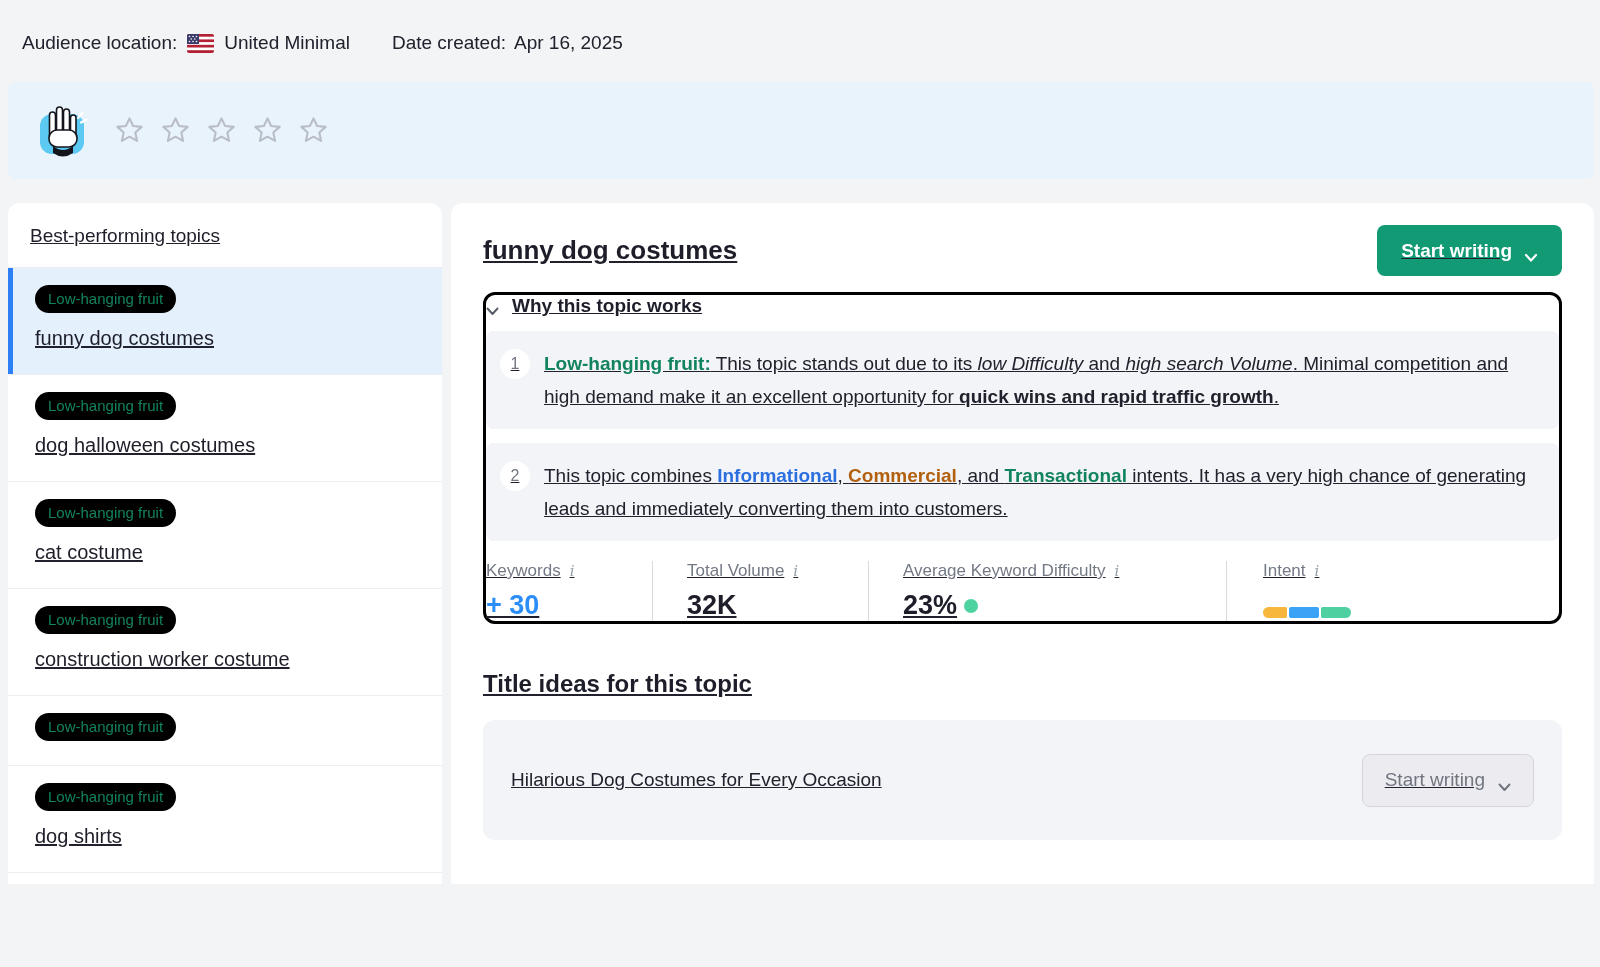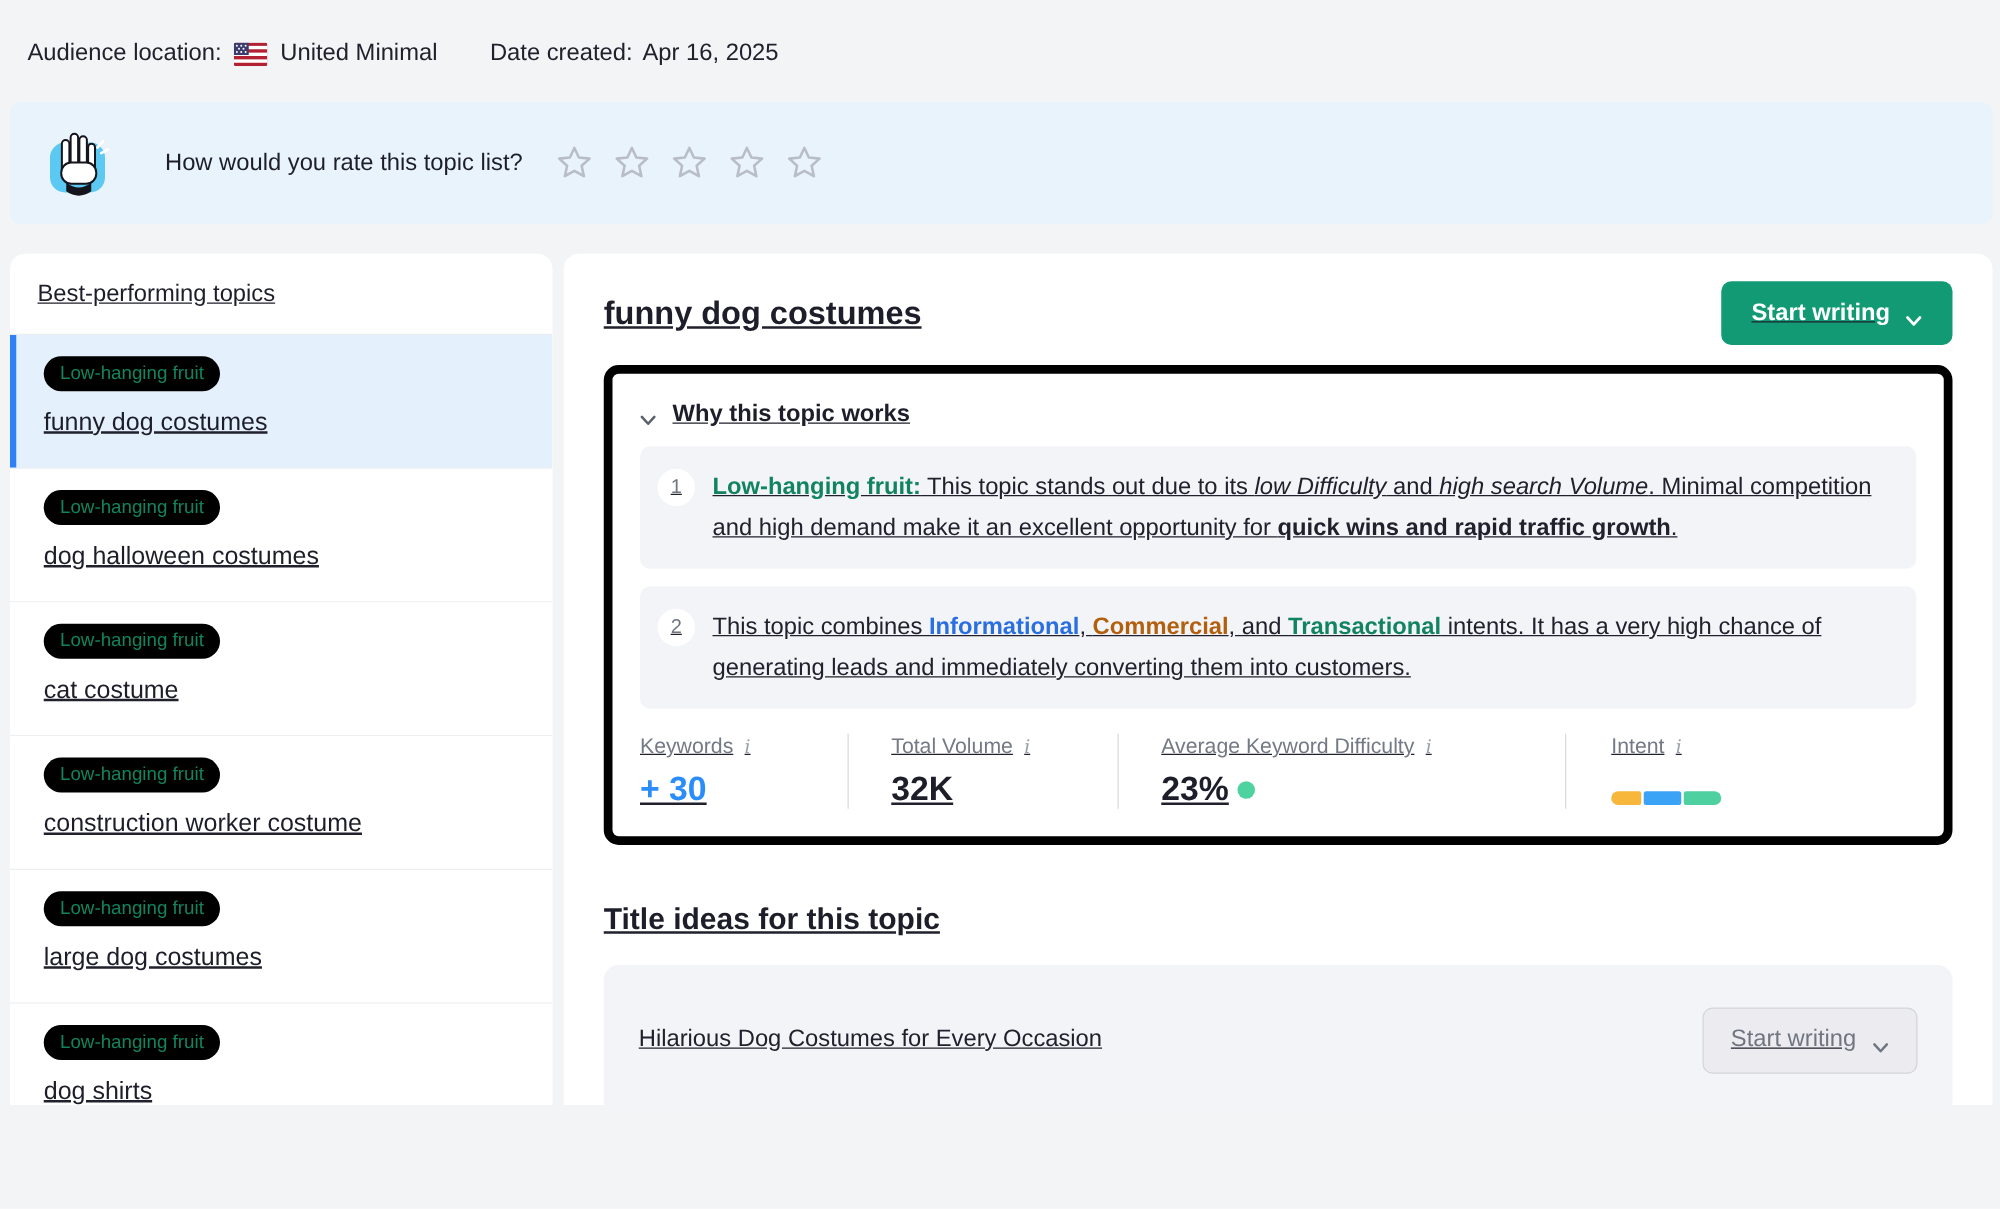--- a/index.html
+++ b/index.html
@@ -49,21 +49,21 @@
   
   .main-panel{flex:1;background:#fff;border-radius:12px 12px 0 0;padding:22px 32px 0;box-sizing:border-box;overflow:hidden;}
   .main-header{display:flex;align-items:center;justify-content:space-between;}
   .topic-title{font-size:26px;font-weight:700;margin:0;color:#1d1e29;}
   .btn-green{
     display:flex;align-items:center;gap:12px;background:#129a74;color:#fff;border:none;
     font-family:inherit;font-size:19px;font-weight:700;padding:0 24px;height:51px;border-radius:8px;cursor:pointer;
   }
   .chev{width:14px;height:10px;display:inline-block;}
 
-  .why-card{margin-top:16px;border:7px solid #000000;border-radius:12px;padding:22px;box-sizing:border-box;}
+  .why-card{margin-top:16px;border:3px solid #000000;border-radius:12px;box-sizing:border-box;}
   .why-header{display:flex;align-items:center;gap:13px;cursor:pointer;}
   .why-header .chev-gray{width:13px;height:9px;}
   .why-title{font-size:19px;font-weight:700;color:#1d1e29;}
   .point{display:flex;background:#f3f4f7;border-radius:8px;padding:16px 20px 16px 14px;margin-top:14px;}
   .point-num{
     flex:0 0 auto;width:30px;height:30px;border-radius:50%;background:#fff;color:#707580;
     font-size:16px;display:flex;align-items:center;justify-content:center;margin-top:2px;
   }
   .point-text{margin-left:14px;font-size:19px;line-height:33px;color:#20212c;}
   .seg-b{font-weight:700;}
@@ -144,21 +144,20 @@
           <rect x="13.5" y="10" width="6" height="26" rx="3"></rect>
           <rect x="20.5" y="5" width="6" height="31" rx="3"></rect>
           <rect x="27.5" y="7" width="6" height="29" rx="3"></rect>
           <rect x="34.5" y="13" width="5.5" height="23" rx="2.75"></rect>
           <rect x="13" y="28" width="28" height="17" rx="8"></rect>
         </g>
         <path d="M17 44 q10 8 20 0 l0 7 q-10 7 -20 0 z" fill="#14141c"></path>
         <path d="M42 16 l4.5 -5 M45 20.5 l5.5 -3" stroke="#ffffff" stroke-width="2.2" fill="none" stroke-linecap="round"></path>
       </svg>
     </span>
-    <span class="banner-text">How would you rate this topic list?</span>
     <span class="stars">
         <span class="star"><svg width="31" height="31" viewBox="0 0 24 24">
             <path d="M12 2.6 L14.8 8.5 L21.4 9.2 L16.5 13.6 L17.9 20.1 L12 16.8 L6.1 20.1 L7.5 13.6 L2.6 9.2 L9.2 8.5 Z" fill="none" stroke="#b9bdc7" stroke-width="1.6" stroke-linejoin="round"></path>
           </svg></span>
         <span class="star"><svg width="31" height="31" viewBox="0 0 24 24">
             <path d="M12 2.6 L14.8 8.5 L21.4 9.2 L16.5 13.6 L17.9 20.1 L12 16.8 L6.1 20.1 L7.5 13.6 L2.6 9.2 L9.2 8.5 Z" fill="none" stroke="#b9bdc7" stroke-width="1.6" stroke-linejoin="round"></path>
           </svg></span>
         <span class="star"><svg width="31" height="31" viewBox="0 0 24 24">
             <path d="M12 2.6 L14.8 8.5 L21.4 9.2 L16.5 13.6 L17.9 20.1 L12 16.8 L6.1 20.1 L7.5 13.6 L2.6 9.2 L9.2 8.5 Z" fill="none" stroke="#b9bdc7" stroke-width="1.6" stroke-linejoin="round"></path>
           </svg></span>
@@ -173,21 +172,21 @@
 
   <div class="content-row">
 
     <aside class="sidebar">
       <div class="sidebar-header">Best-performing topics</div>
       <div>
           <div class="topic-row selected"><span class="badge">Low-hanging fruit</span><div class="topic-label">funny dog costumes</div></div>
           <div class="topic-row"><span class="badge">Low-hanging fruit</span><div class="topic-label">dog halloween costumes</div></div>
           <div class="topic-row"><span class="badge">Low-hanging fruit</span><div class="topic-label">cat costume</div></div>
           <div class="topic-row"><span class="badge">Low-hanging fruit</span><div class="topic-label">construction worker costume</div></div>
-          <div class="topic-row"><span class="badge">Low-hanging fruit</span><div class="topic-label">large dog costumes</div></div>
+          <div class="topic-row"><span class="badge">Low-hanging fruit</span></div>
           <div class="topic-row"><span class="badge">Low-hanging fruit</span><div class="topic-label">dog shirts</div></div>
         </div>
     </aside>
 
     <main class="main-panel">
 
       <div class="main-header">
         <h2 class="topic-title">funny dog costumes</h2>
         <button class="btn-green">
           <span>Start writing</span>

